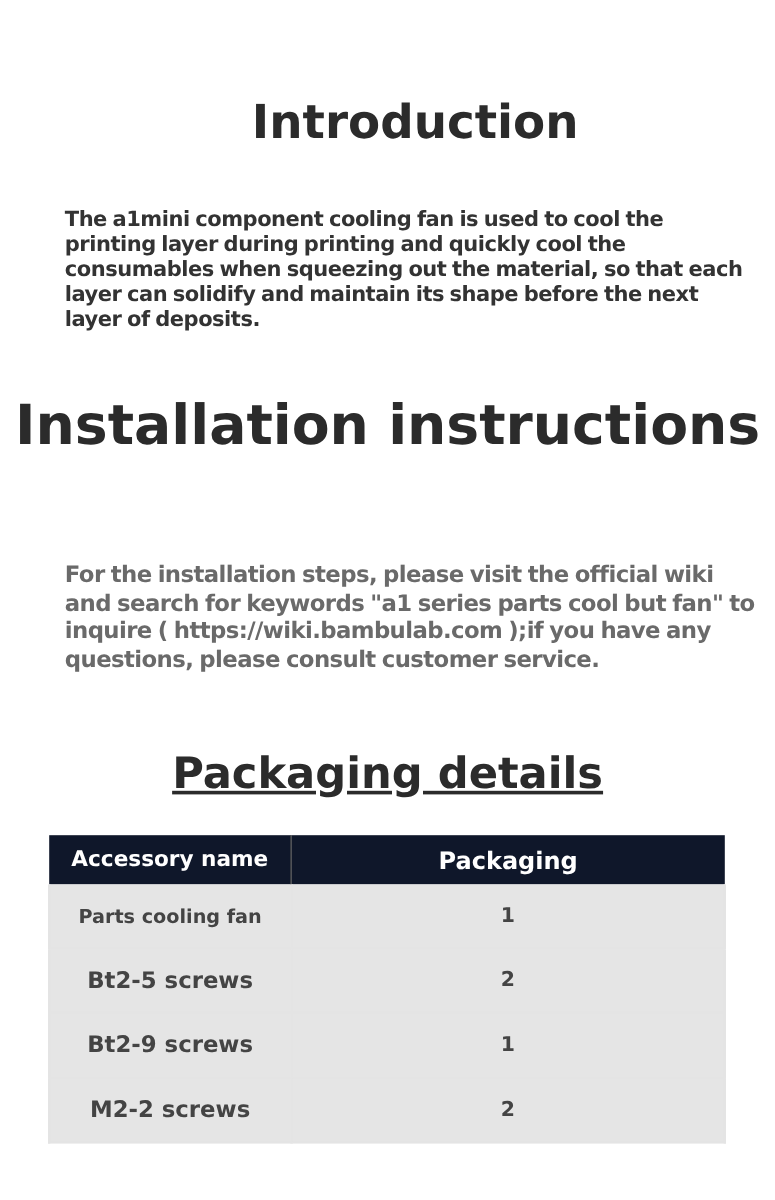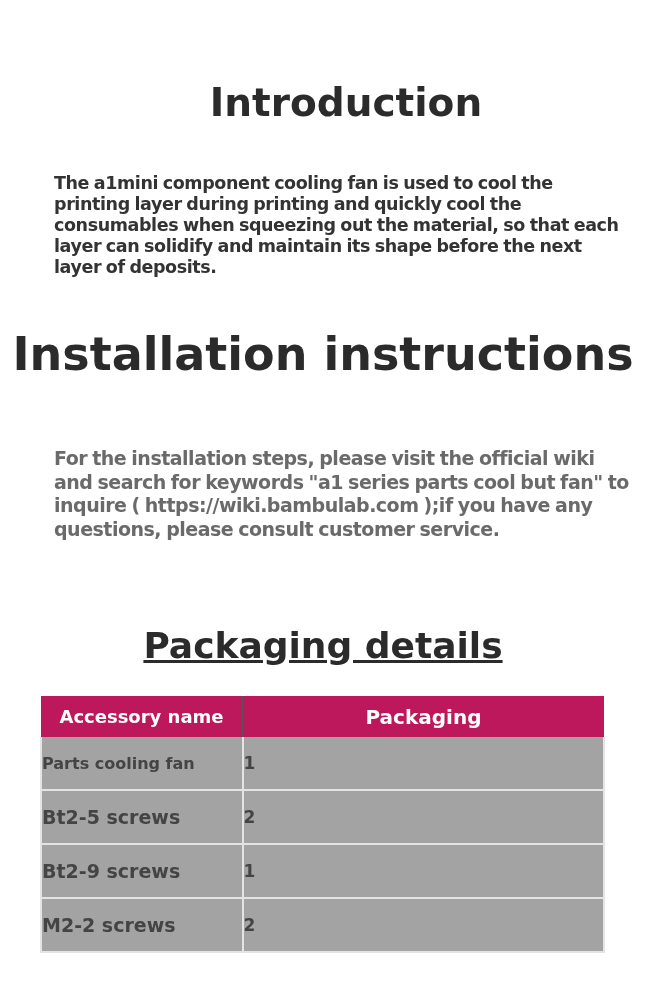--- a/index.html
+++ b/index.html
@@ -38,52 +38,53 @@
       font-size: 17.5px;
       letter-spacing: -0.4px;
       word-spacing: -1px;
     }
     #intro-text {
       top: 161px;
       line-height: 21px;
       color: #333333;
     }
     #install-text {
-      top: 435px;
+      top: 456px;
       line-height: 23.5px;
       color: #6a6a6a;
       font-size: 19px;
       width: 575px;
       letter-spacing: -0.5px;
     }
 
     .pack-table {
       position: absolute;
       left: 40px;
       top: 696px;
       width: 565px;
       border-collapse: collapse;
       table-layout: fixed;
     }
     .pack-table th {
-      background: #be185d;
+      background: #0f172a;
       color: #ffffff;
       font-weight: bold;
       height: 41px;
       padding: 0;
       text-align: center;
       border-right: 1px solid #555555;
     }
     .pack-table th:last-child { border-right: none; }
     .pack-table th.col-name { width: 201px; font-size: 18px; }
     .pack-table th.col-qty { font-size: 20px; }
     .pack-table td {
-      background: #a3a3a3;
+      background: #e5e5e5;
       height: 52px;
       padding: 0;
+      text-align: center;
       font-weight: bold;
       color: #444444;
       border: 2px solid #e4e4e4;
       border-top: none;
     }
     .pack-table td.cell-name { font-size: 19px; }
     .pack-table tr:first-of-type td.cell-name { font-size: 16px; }
     .pack-table td.cell-qty { font-size: 17px; }
   </style>
 </head>

